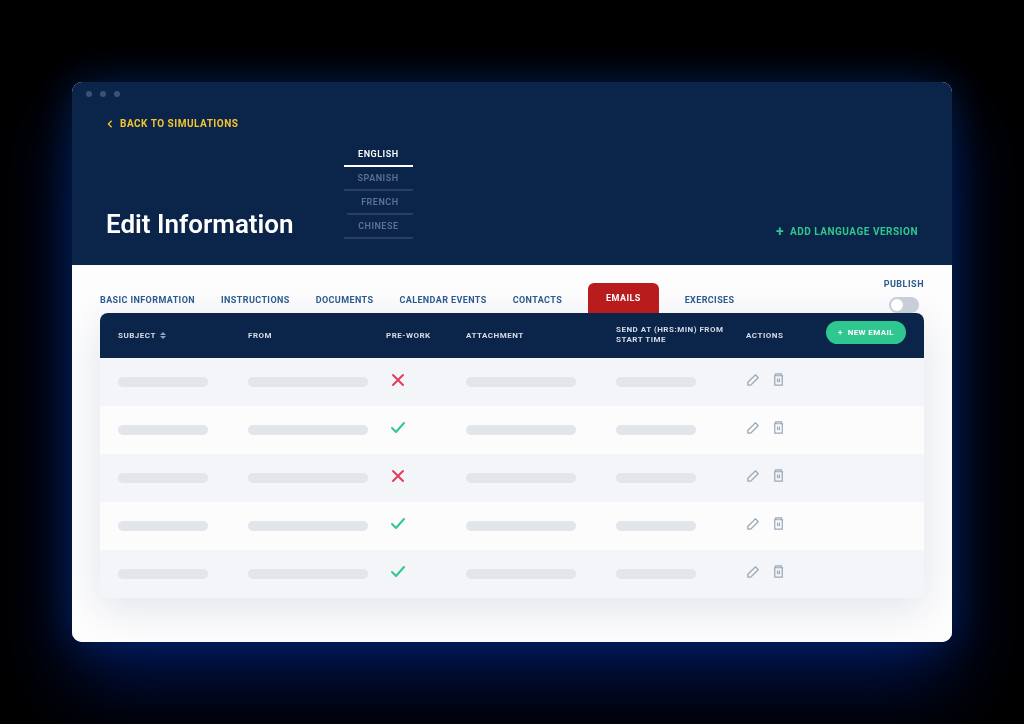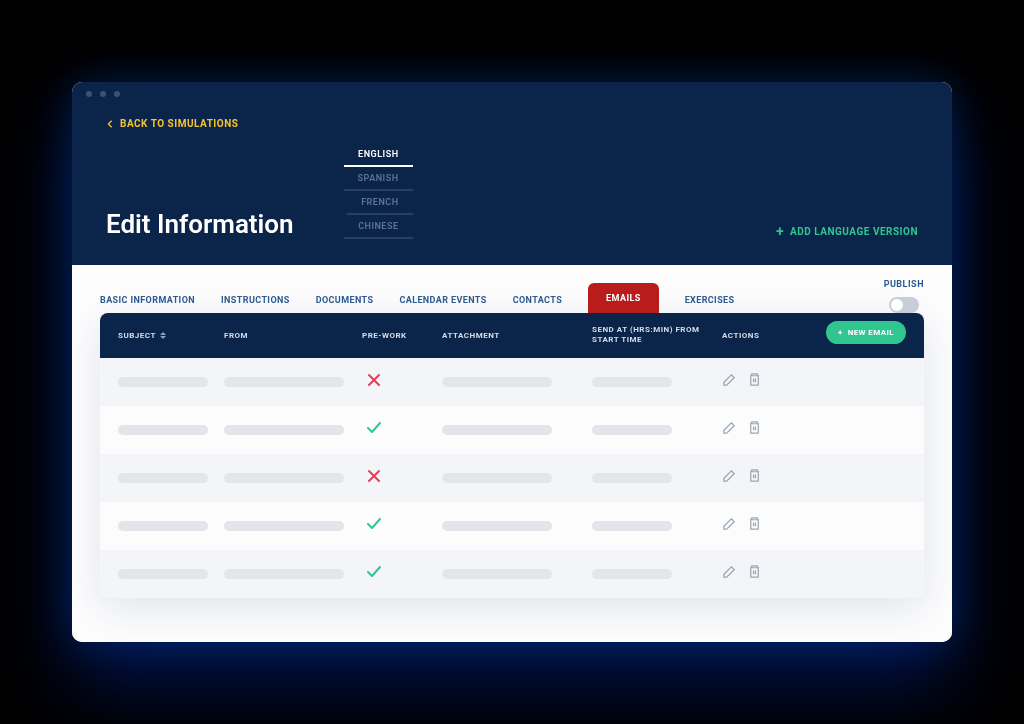--- a/index.html
+++ b/index.html
@@ -162,21 +162,21 @@
     padding:12px 18px;
     position:relative;
   }
   .th {
     font-size:8px;
     font-weight:700;
     letter-spacing:0.5px;
     color:#d6dce6;
     text-transform:uppercase;
   }
-  .col-subject { width:106px; display:flex; align-items:center; gap:4px;}
+  .col-subject { width:130px; display:flex; align-items:center; gap:4px;}
   .col-from { width:138px; }
   .col-prework { width:80px; }
   .col-attach { width:150px; }
   .col-send { width:130px; line-height:1.3; }
   .col-actions { width:70px; }
   .sort-icon { display:inline-flex; flex-direction:column; gap:1px; }
   .sort-icon span { width:0; height:0; border-left:3px solid transparent; border-right:3px solid transparent; }
   .sort-icon .up { border-bottom:3px solid #8fa0b8; }
   .sort-icon .down { border-top:3px solid #8fa0b8; }
   .new-email {

